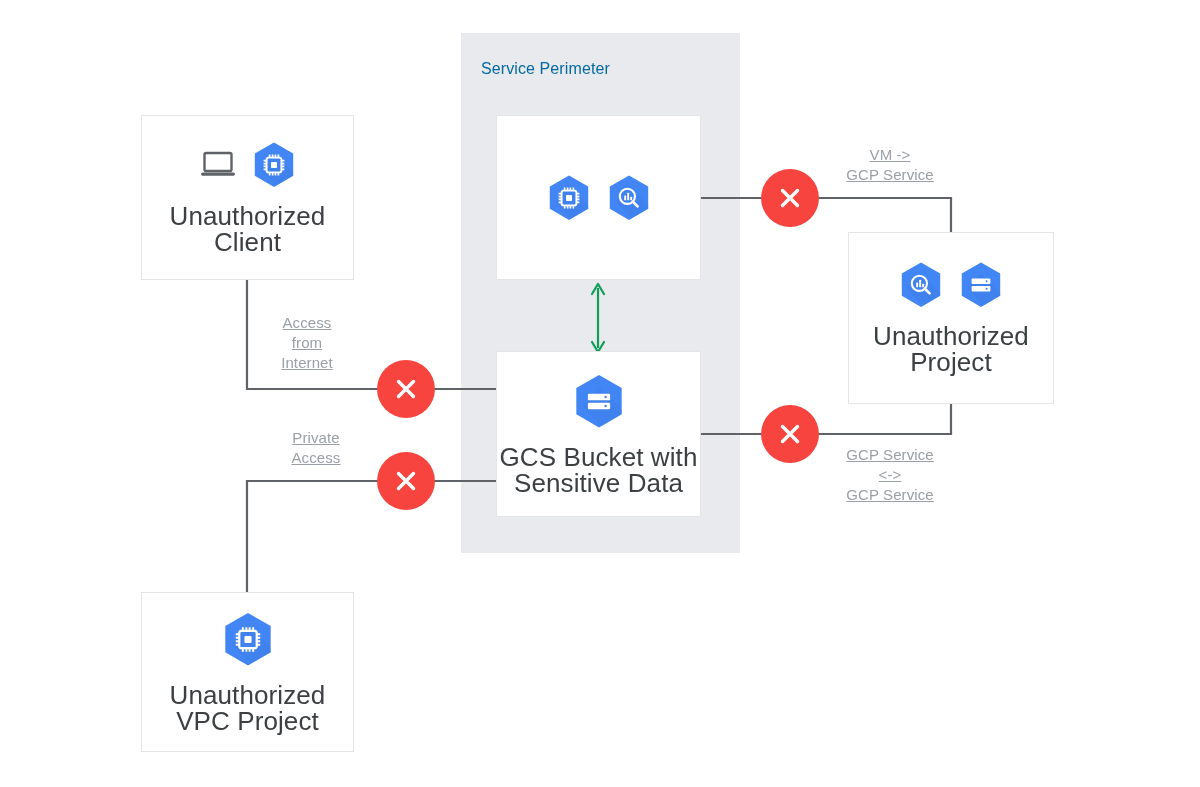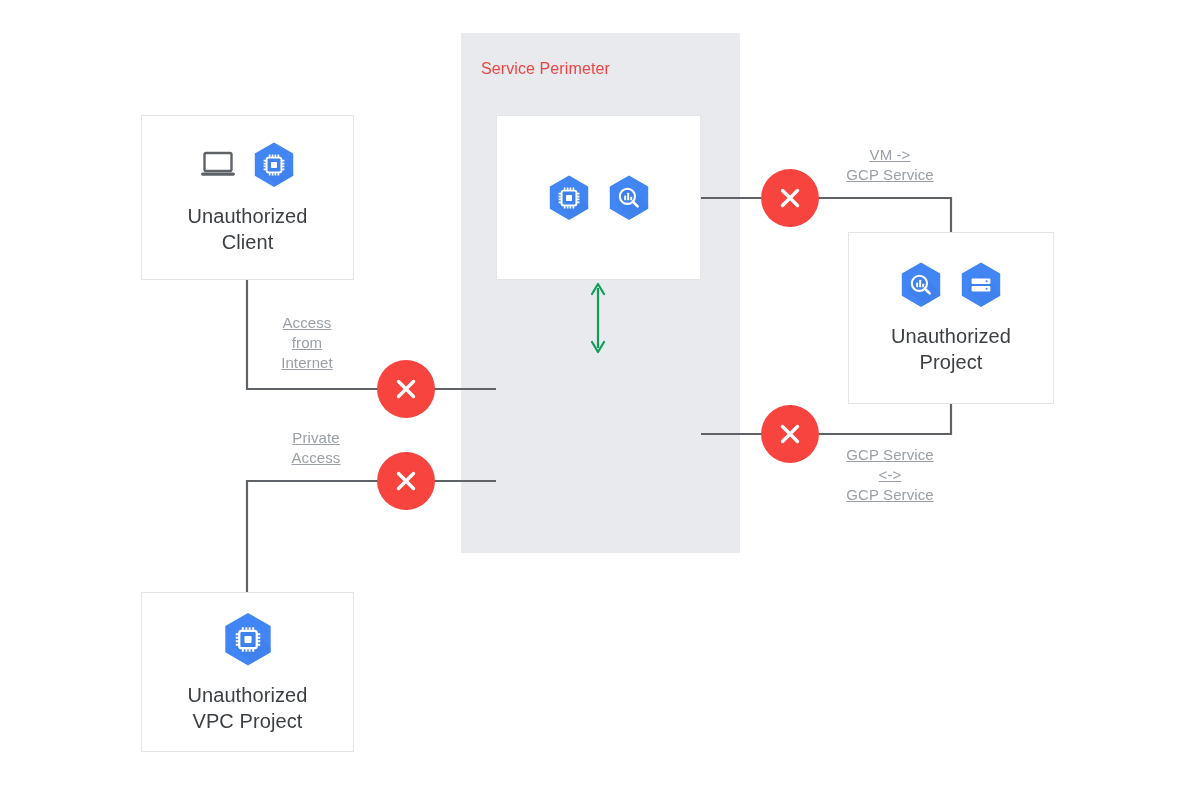--- a/index.html
+++ b/index.html
@@ -5,31 +5,31 @@
   html,body{margin:0;padding:0;background:#fff;}
   body{width:1200px;height:787px;font-family:"Liberation Sans",sans-serif;-webkit-font-smoothing:antialiased;}
   #stage{position:relative;width:1200px;height:787px;overflow:hidden;background:#ffffff;}
 
   .perimeter{
     position:absolute;left:461px;top:33px;width:279px;height:520px;
     background:#e8eaed;
   }
   .perimeter-label{
     position:absolute;left:481px;top:60px;
-    font-size:16px;color:#ef4444;letter-spacing:.1px;white-space:nowrap;
+    font-size:16px;color:#0369a1;letter-spacing:.1px;white-space:nowrap;
   }
 
   .node{
     position:absolute;background:#ffffff;border:1px solid #e4e5e7;
     box-sizing:border-box;display:flex;flex-direction:column;
     align-items:center;justify-content:center;
   }
   .node .icons{display:flex;align-items:center;justify-content:center;gap:16px;}
   .node .caption{
-    margin-top:14px;font-size:20px;line-height:26px;color:#3c4043;
+    margin-top:14px;font-size:26px;line-height:26px;color:#3c4043;
     text-align:center;white-space:pre-line;letter-spacing:.1px;
   }
 
   
   #node-unauth-client   {left:141px;top:115px;width:213px;height:165px;}
   #node-authorized      {left:496px;top:115px;width:205px;height:165px;}
   #node-unauth-project  {left:848px;top:232px;width:206px;height:172px;}
   #node-gcs             {left:496px;top:351px;width:205px;height:166px;}
   #node-unauth-vpc      {left:141px;top:592px;width:213px;height:160px;}
 
@@ -178,20 +178,41 @@
         <rect x="12.6" y="17.4" width="18.8" height="5.6" rx="1" fill="#ffffff"></rect>
         <rect x="12.6" y="25" width="18.8" height="5.6" rx="1" fill="#ffffff"></rect>
         <circle cx="27.6" cy="20.2" r="1.05" fill="#4285f4"></circle>
         <circle cx="27.6" cy="27.8" r="1.05" fill="#4285f4"></circle>
       </svg>
     </div>
     <div class="caption">Unauthorized
 Project</div>
   </div>
 
+  <div class="node" id="node-gcs">
+    <div class="icons">
+      <svg width="52" height="57" viewBox="0 0 44 48">
+        <defs>
+            <clipPath id="hexclip6">
+              <path d="M22 1.5 41.2 12.6v22.2L22 45.9 2.8 34.8V12.6z"></path>
+            </clipPath>
+          </defs>
+        <path d="M22 1.5 41.2 12.6v22.2L22 45.9 2.8 34.8V12.6z" fill="#4285f4"></path>
+        <g clip-path="url(#hexclip6)">
+            <path d="M22 12 L44 34 L30 50 L8 28 Z" fill="#3b7de0" opacity=".35"></path>
+          </g>
+        <rect x="12.6" y="17.4" width="18.8" height="5.6" rx="1" fill="#ffffff"></rect>
+        <rect x="12.6" y="25" width="18.8" height="5.6" rx="1" fill="#ffffff"></rect>
+        <circle cx="27.6" cy="20.2" r="1.05" fill="#4285f4"></circle>
+        <circle cx="27.6" cy="27.8" r="1.05" fill="#4285f4"></circle>
+      </svg>
+    </div>
+    <div class="caption">GCS Bucket with
+Sensitive Data</div>
+  </div>
 
   <div class="node" id="node-unauth-vpc">
     <div class="icons">
       <svg width="52" height="57" viewBox="0 0 44 48">
         <defs>
             <clipPath id="hexclip7">
               <path d="M22 1.5 41.2 12.6v22.2L22 45.9 2.8 34.8V12.6z"></path>
             </clipPath>
           </defs>
         <path d="M22 1.5 41.2 12.6v22.2L22 45.9 2.8 34.8V12.6z" fill="#4285f4"></path>

